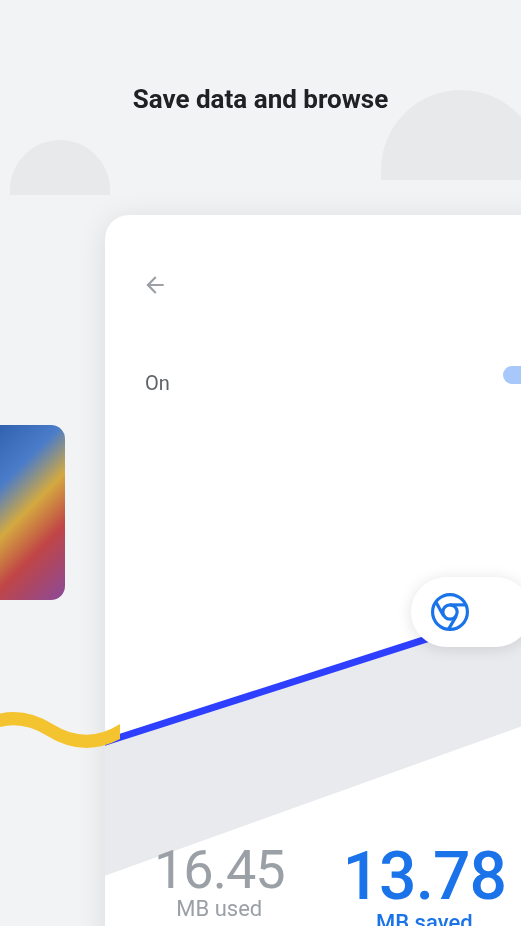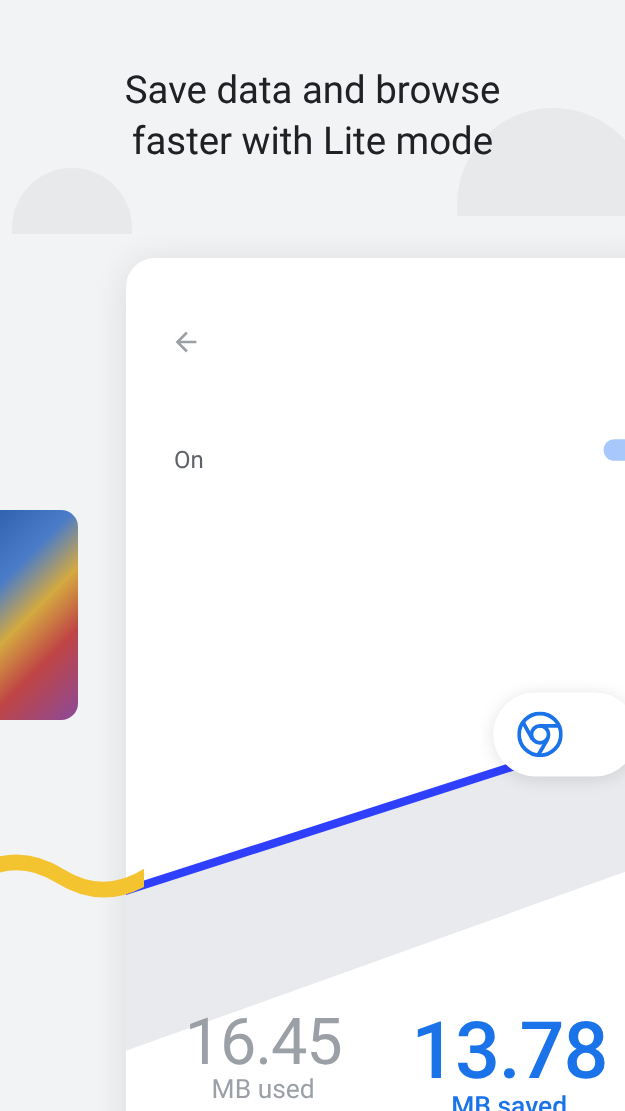--- a/index.html
+++ b/index.html
@@ -27,25 +27,25 @@
       top: 140px;
       left: 10px;
       width: 100px;
       height: 55px;
       background: #e8e9eb;
       border-radius: 60px 60px 0 0;
     }
     
     .headline {
       text-align: center;
-      padding-top: 55px;
-      font-size: 32px;
+      padding-top: 83px;
+      font-size: 26px;
       line-height: 1.3;
       color: #202124;
-      font-weight: 400;
+      font-weight: 700;
       position: relative;
       z-index: 2;
     }
     
     
     .card {
       position: absolute;
       top: 215px;
       left: 105px;
       width: 450px;
@@ -189,21 +189,20 @@
     }
   </style>
 </head>
 <body>
 
 <div class="cloud-right"></div>
 <div class="cloud-left"></div>
 
 <div class="headline">
   <div>Save data and browse</div>
-  <div>faster with Lite mode</div>
 </div>
 
 <div class="art-square"></div>
 <svg class="yellow-wave" viewBox="0 0 140 60">
   <path d="M -10,35 Q 30,5 70,30 T 150,25" stroke="#f4c430" stroke-width="13" fill="none" stroke-linecap="round"></path>
 </svg>
 
 <div class="card">
 
   <div class="card-header">

